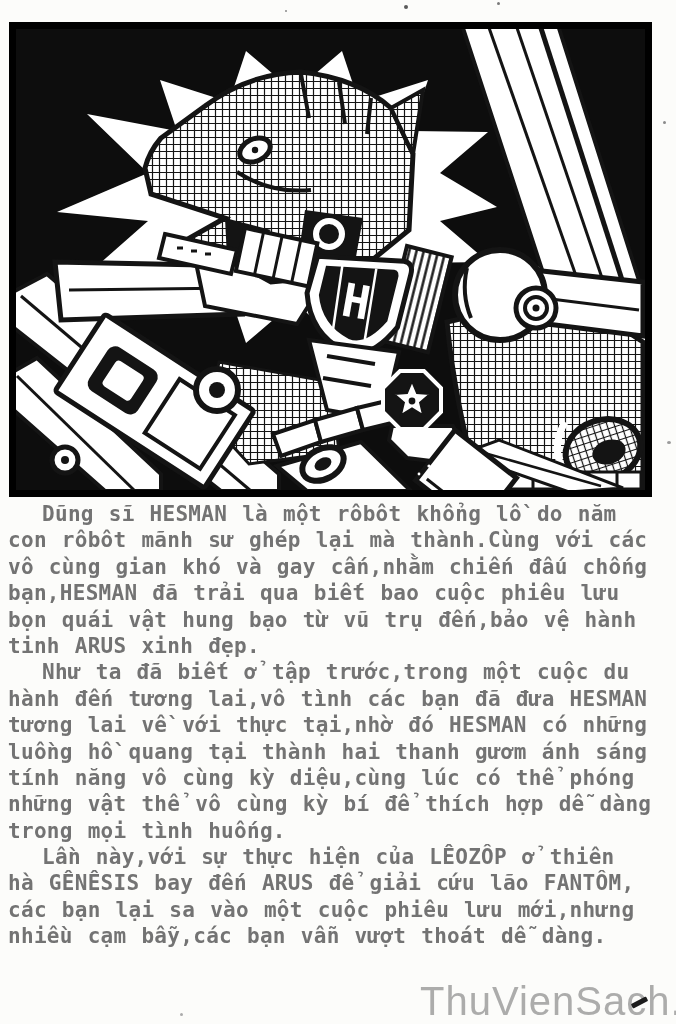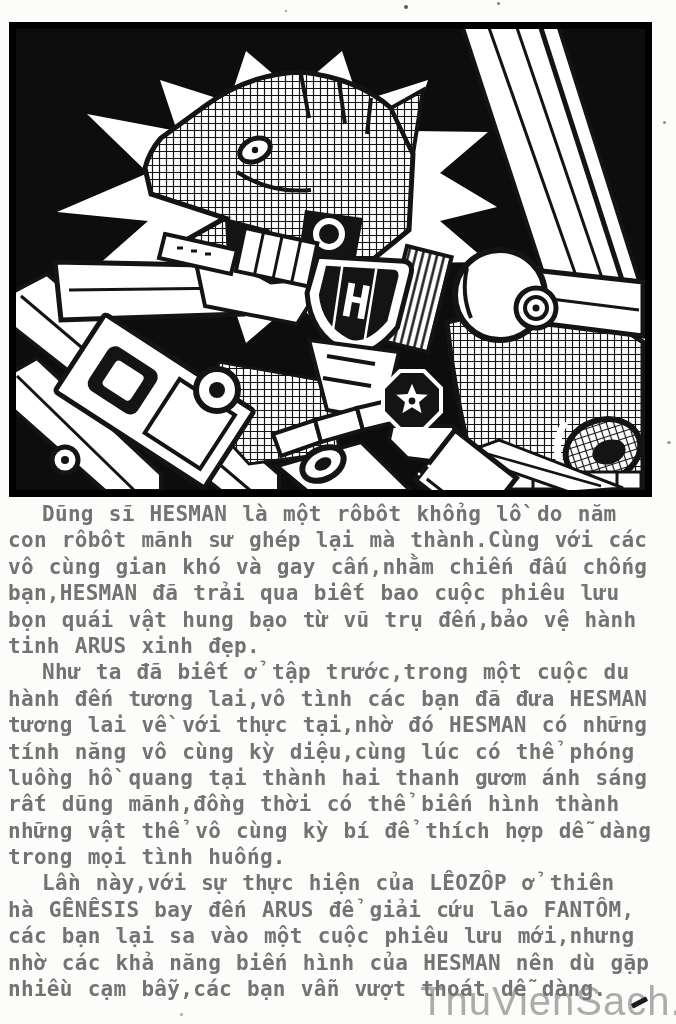--- a/index.html
+++ b/index.html
@@ -213,31 +213,29 @@
       <div class="line">con rôbôt mãnh sư ghép lại mà thành.Cùng với các</div>
       <div class="line">vô cùng gian khó và gay cấn,nhằm chiến đấu chống</div>
       <div class="line">bạn,HESMAN đã trải qua biết bao cuộc phiêu lưu</div>
       <div class="line">bọn quái vật hung bạo từ vũ trụ đến,bảo vệ hành</div>
       <div class="line">tinh ARUS xinh đẹp.</div>
     </div>
     <div class="para">
       <div class="line first">Như ta đã biết ở tập trước,trong một cuộc du</div>
       <div class="line">hành đến tương lai,vô tình các bạn đã đưa HESMAN</div>
       <div class="line">tương lai về với thực tại,nhờ đó HESMAN có những</div>
+      <div class="line">luồng hồ quang tại thành hai thanh gươm ánh sáng</div>
       <div class="line">tính năng vô cùng kỳ diệu,cùng lúc có thể phóng</div>
-      <div class="line">luồng hồ quang tại thành hai thanh gươm ánh sáng</div>
-      <div class="line">rất dũng mãnh,đồng thời có thể biến hình thành</div>
       <div class="line">những vật thể vô cùng kỳ bí để thích hợp dễ dàng</div>
       <div class="line">trong mọi tình huống.</div>
     </div>
     <div class="para">
       <div class="line first">Lần này,với sự thực hiện của LÊOZÔP ở thiên</div>
       <div class="line">hà GÊNÊSIS bay đến ARUS để giải cứu lão FANTÔM,</div>
       <div class="line">các bạn lại sa vào một cuộc phiêu lưu mới,nhưng</div>
-      <div class="line">nhờ các khả năng biến hình của HESMAN nên dù gặp</div>
       <div class="line">nhiều cạm bẫy,các bạn vẫn vượt thoát dễ dàng.</div>
     </div>
   </div>
 
   <div class="watermark">ThuVienSach.vn</div>
 
   <div class="speck sp1"></div>
   <div class="speck sp2"></div>
   <div class="speck sp3"></div>
   <div class="speck sp4"></div>

